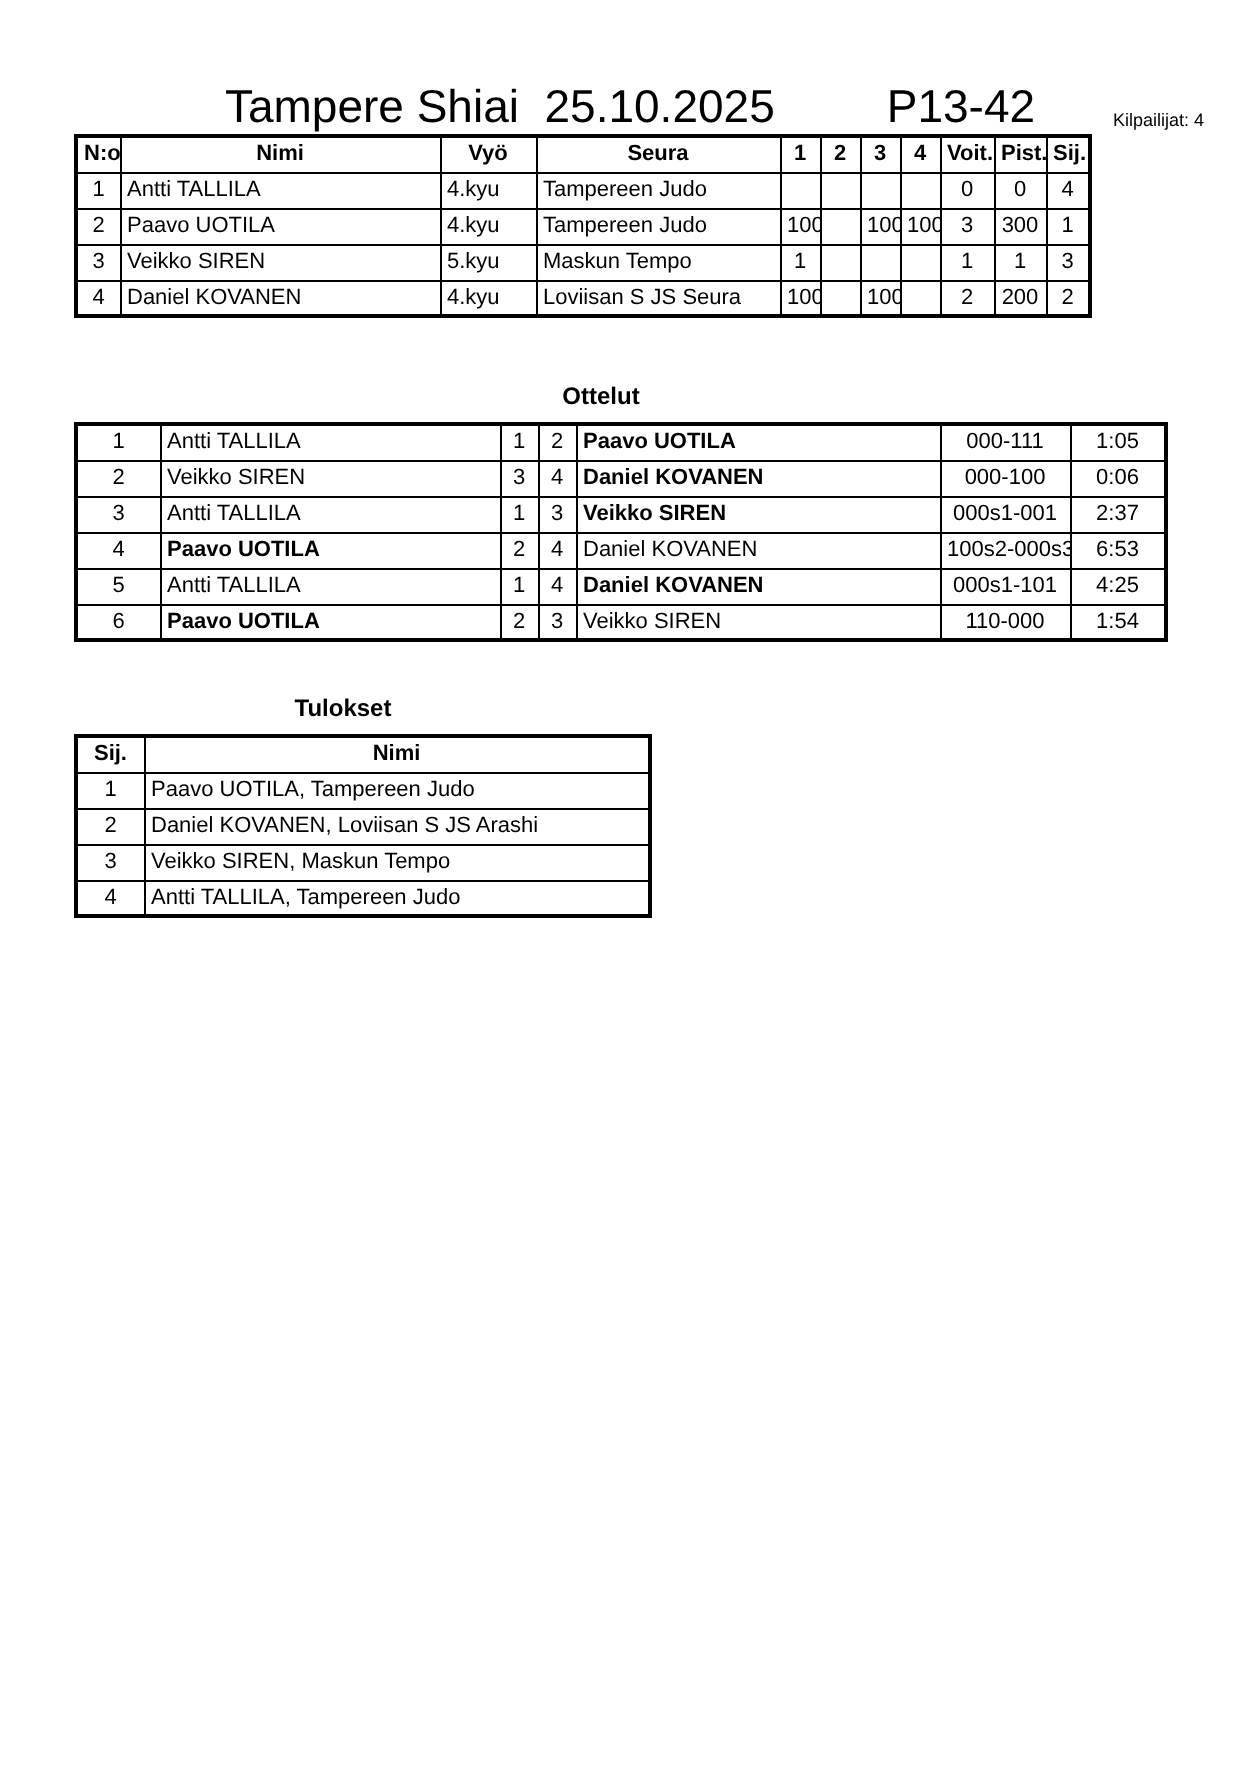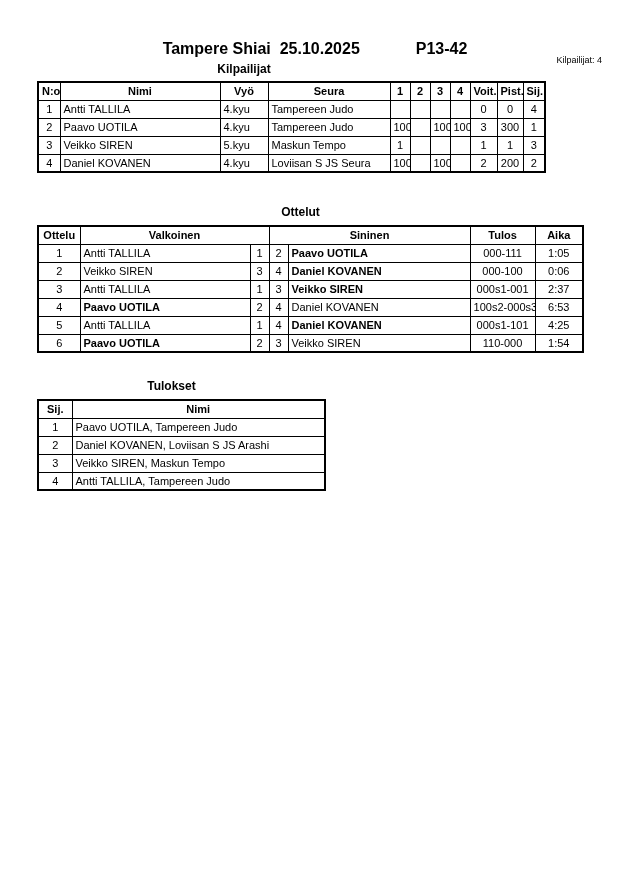--- a/index.html
+++ b/index.html
@@ -11,22 +11,22 @@
     background: #ffffff;
     color: #000000;
     font-family: "Liberation Sans", sans-serif;
     overflow: hidden;
   }
   .title-row {
     padding-top: 40px;
     display: flex;
     justify-content: center;
     gap: 56px;
-    font-size: 16px;
-    font-weight: bold;
+    font-size: 23px;
+    font-weight: normal;
   }
   .title-row span { white-space: pre; }
   .count-label {
     position: absolute;
     top: 55px;
     right: 28px;
     font-size: 9px;
   }
   .section-title {
     margin-left: 28px;
@@ -65,21 +65,20 @@
 
 <div class="page">
 
   <div class="count-label">Kilpailijat: 4</div>
 
   <div class="title-row">
     <span>Tampere Shiai  25.10.2025</span>
     <span>P13-42</span>
   </div>
 
-  <div class="section-title st-kilpailijat">Kilpailijat</div>
 
   <table class="t-kilpailijat">
     <colgroup>
       <col style="width:22px">
         <col style="width:160px">
         <col style="width:48px">
         <col style="width:122px">
       <col style="width:20px">
         <col style="width:20px">
         <col style="width:20px">
@@ -163,27 +162,20 @@
     <colgroup>
       <col style="width:42px">
         <col style="width:170px">
         <col style="width:19px">
         <col style="width:19px">
       <col style="width:182px">
         <col style="width:65px">
         <col style="width:48px">
     </colgroup>
     <tbody>
-        <tr>
-      <th>Ottelu</th>
-      <th colspan="2">Valkoinen</th>
-      <th colspan="2">Sininen</th>
-      <th>Tulos</th>
-      <th>Aika</th>
-    </tr>
     <tr>
       <td class="c">1</td>
       <td class="l">Antti TALLILA</td>
       <td class="c">1</td>
       <td class="c">2</td>
       <td class="l bold">Paavo UOTILA</td>
       <td class="c">000-111</td>
       <td class="c">1:05</td>
     </tr>
     <tr>

